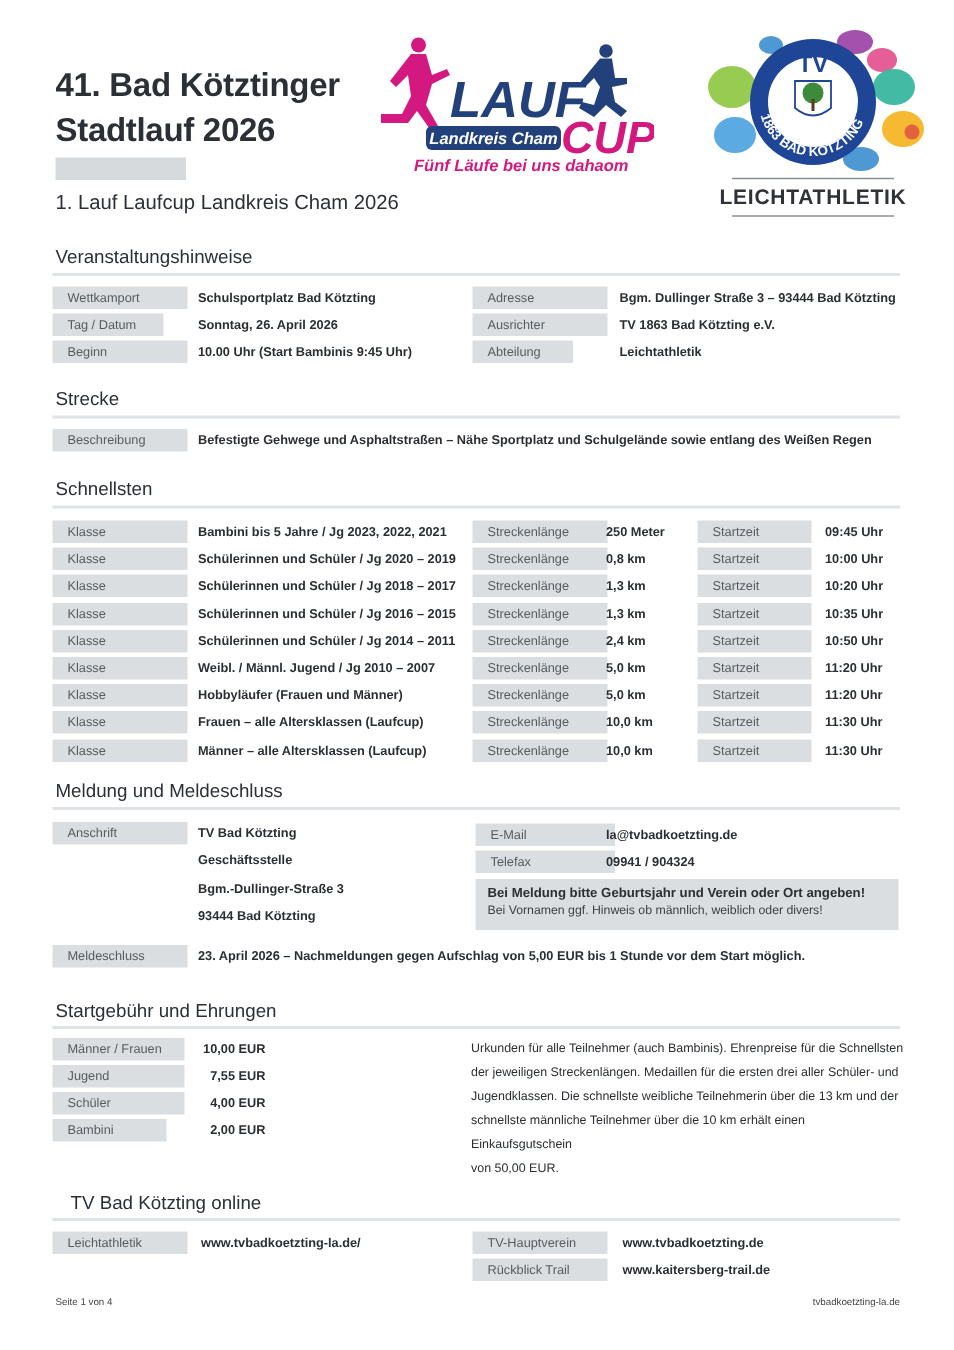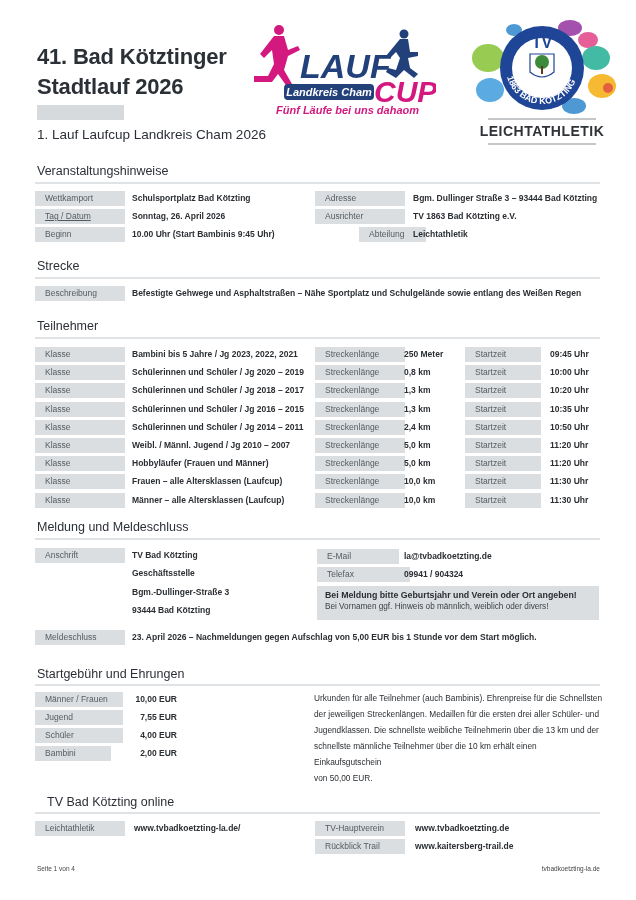--- a/index.html
+++ b/index.html
@@ -79,38 +79,38 @@
     <text x="72" y="116" text-anchor="middle" font-family="Liberation Sans, sans-serif" font-size="14" font-weight="bold" fill="#2f3338" letter-spacing="0.5">LEICHTATHLETIK</text>
     <line x1="18" y1="124" x2="126" y2="124" stroke="#8a8f93" stroke-width="1"></line>
   </svg>
 </div>
 
 <div class="abs section-h" style="left:37px; top:164px;">Veranstaltungshinweise</div>
 <div class="abs section-line" style="left:35px; top:182px; width:565px;"></div>
 
 <div class="abs lbl" style="left:35px; top:191px; width:90px;">Wettkamport</div>
 <div class="abs val" style="left:132px; top:191px;">Schulsportplatz Bad Kötzting</div>
-<div class="abs lbl" style="left:35px; top:209px; width:90px;text-decoration:underline;">Tag / Datum</div>
+<div class="abs lbl" style="left:35px; top:209px; width:74px;">Tag / Datum</div>
 <div class="abs val" style="left:132px; top:209px;">Sonntag, 26. April 2026</div>
 <div class="abs lbl" style="left:35px; top:227px; width:90px;">Beginn</div>
 <div class="abs val" style="left:132px; top:227px;">10.00 Uhr (Start Bambinis 9:45 Uhr)</div>
 
 <div class="abs lbl" style="left:315px; top:191px; width:90px;">Adresse</div>
 <div class="abs val" style="left:413px; top:191px;">Bgm. Dullinger Straße 3 – 93444 Bad Kötzting</div>
 <div class="abs lbl" style="left:315px; top:209px; width:90px;">Ausrichter</div>
 <div class="abs val" style="left:413px; top:209px;text-align:right;">TV 1863 Bad Kötzting e.V.</div>
-<div class="abs lbl" style="left:315px; top:227px; width:67px;margin-left:44px;">Abteilung</div>
+<div class="abs lbl" style="left:315px; top:227px; width:67px;">Abteilung</div>
 <div class="abs val" style="left:413px; top:227px;">Leichtathletik</div>
 
 <div class="abs section-h" style="left:37px; top:259px;">Strecke</div>
 <div class="abs section-line" style="left:35px; top:277px; width:565px;"></div>
 <div class="abs lbl" style="left:35px; top:286px; width:90px;">Beschreibung</div>
 <div class="abs val" style="left:132px; top:286px;">Befestigte Gehwege und Asphaltstraßen – Nähe Sportplatz und Schulgelände sowie entlang des Weißen Regen</div>
 
-<div class="abs section-h" style="left:37px; top:319px;">Teilnehmer</div>
+<div class="abs section-h" style="left:37px; top:319px;">Schnellsten</div>
 <div class="abs section-line" style="left:35px; top:337px; width:565px;"></div>
 <div id="wb-rows">
     <div>
       <div class="abs lbl" style="left: 35px; top: 347px; width: 90px;">Klasse</div>
       <div class="abs val" style="left: 132px; top: 347px;">Bambini bis 5 Jahre / Jg 2023, 2022, 2021</div>
       <div class="abs lbl" style="left: 315px; top: 347px; width: 90px;">Streckenlänge</div>
       <div class="abs val" style="left: 404px; top: 347px;">250 Meter</div>
       <div class="abs lbl" style="left: 465px; top: 347px; width: 76px;">Startzeit</div>
       <div class="abs val" style="left: 550px; top: 347px;">09:45 Uhr</div>
     </div>
@@ -182,21 +182,21 @@
 
 <div class="abs section-h" style="left:37px; top:520px;">Meldung und Meldeschluss</div>
 <div class="abs section-line" style="left:35px; top:538px; width:565px;"></div>
 
 <div class="abs lbl" style="left:35px; top:548px; width:90px;">Anschrift</div>
 <div class="abs val" style="left:132px; top:548px;">TV Bad Kötzting</div>
 <div class="abs val" style="left:132px; top:566px;">Geschäftsstelle</div>
 <div class="abs val" style="left:132px; top:585px;">Bgm.-Dullinger-Straße 3</div>
 <div class="abs val" style="left:132px; top:603px;">93444 Bad Kötzting</div>
 
-<div class="abs lbl" style="left:317px; top:549px; width:82px;">E-Mail</div>
+<div class="abs lbl" style="left:317px; top:549px; width:93px;">E-Mail</div>
 <div class="abs val" style="left:404px; top:549px;">la@tvbadkoetzting.de</div>
 <div class="abs lbl" style="left:317px; top:567px; width:93px;">Telefax</div>
 <div class="abs val" style="left:404px; top:567px;text-align:center;">09941 / 904324</div>
 <div class="abs note-box" style="left:317px; top:586px; width:282px; height:34px;">
   <div style="font-weight:bold; font-size:8.8px;">Bei Meldung bitte Geburtsjahr und Verein oder Ort angeben!</div>
   <div style="font-size:8.2px; color:#3a3f44;">Bei Vornamen ggf. Hinweis ob männlich, weiblich oder divers!</div>
 </div>
 
 <div class="abs lbl" style="left:35px; top:630px; width:90px;">Meldeschluss</div>
 <div class="abs val" style="left:132px; top:630px;">23. April 2026 – Nachmeldungen gegen Aufschlag von 5,00 EUR bis 1 Stunde vor dem Start möglich.</div>

